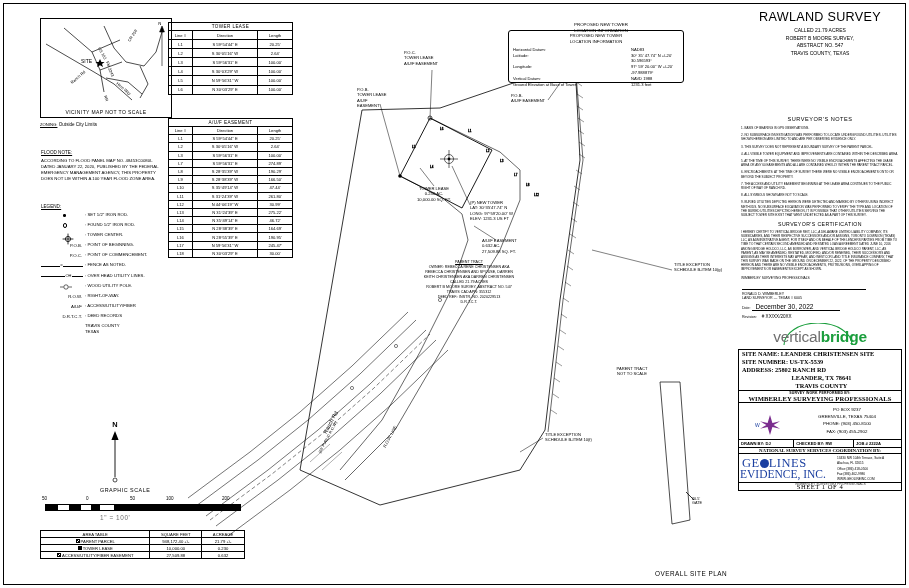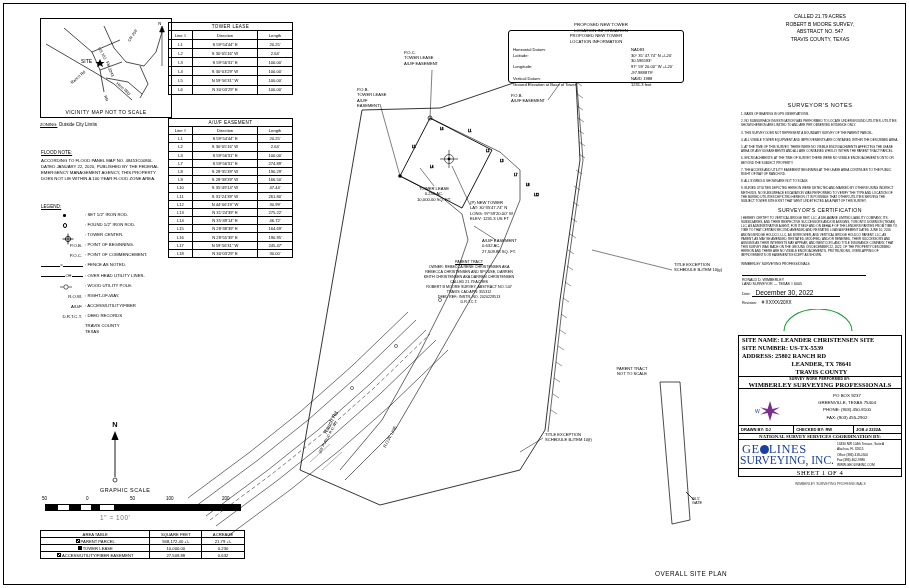--- a/index.html
+++ b/index.html
@@ -722,20 +722,21 @@
   <div id="lbl-gate" class="abs">
     <div>20.5'</div>
     <div>GATE</div>
   </div>
   <div id="lbl-wsp" class="abs">WIMBERLEY SURVEYING PROFESSIONALS</div>
 
   <div id="lbl-overall" class="abs">OVERALL  SITE  PLAN</div>
 
   <div id="rightcol" class="abs">
 
+    <div id="titleblk">RAWLAND SURVEY</div>
     <div id="titlesub">
       <div>CALLED  21.79  ACRES</div>
       <div>ROBERT B MOORE SURVEY,</div>
       <div>ABSTRACT NO. 547</div>
       <div>TRAVIS COUNTY, TEXAS</div>
     </div>
 
     <div style="height:55px"></div>
 
     <div id="notes">
@@ -766,20 +767,23 @@
       <div id="revline">
         <span>Revision:</span>
         <span class="rv"># XX/XX/20XX</span>
       </div>
     </div>
 
     <div id="vblogo">
       <svg viewBox="0 0 164 26" width="164" height="26" style="position:absolute;left:0;top:0">
         <path d="M46,22 A34,22 0 0 1 114,22" fill="none" stroke="#1a9e3c" stroke-width="1.1"></path>
       </svg>
+      <div id="vbtext" style="position:absolute;left:0;top:5px;width:164px;">
+        <span class="a">vertical</span><span class="b">bridge</span>
+      </div>
     </div>
 
     <div id="siteinfo">
       <div class="r">
         <span>SITE  NAME:</span>
         <span>LEANDER  CHRISTENSEN  SITE</span>
       </div>
       <div class="r">
         <span>SITE  NUMBER:</span>
         <span>US-TX-5539</span>
@@ -824,21 +828,21 @@
         <span>2222A</span>
       </div>
     </div>
 
     <div id="nssc">NATIONAL  SURVEY  SERVICES  COORDINATION  BY:</div>
 
     <div id="geoline">
       <div id="geoword">
         <span>GE</span><span class="o"></span><span>LINES</span>
       </div>
-      <div id="geoword2">SURVEYING, INC.</div>
+      <div id="geoword2">EVIDENCE, INC.</div>
       <div id="geoaddr">
         <div>13430 NW 104th Terrace, Suite A</div>
         <div>Alachua, FL 32615</div>
         <div>Office:(386) 418-0500</div>
         <div>Fax:(386) 462-9986</div>
         <div>WWW.GEOLINEINC.COM</div>
       </div>
     </div>
 
     <div id="sheetno">SHEET 1 OF 4</div>

